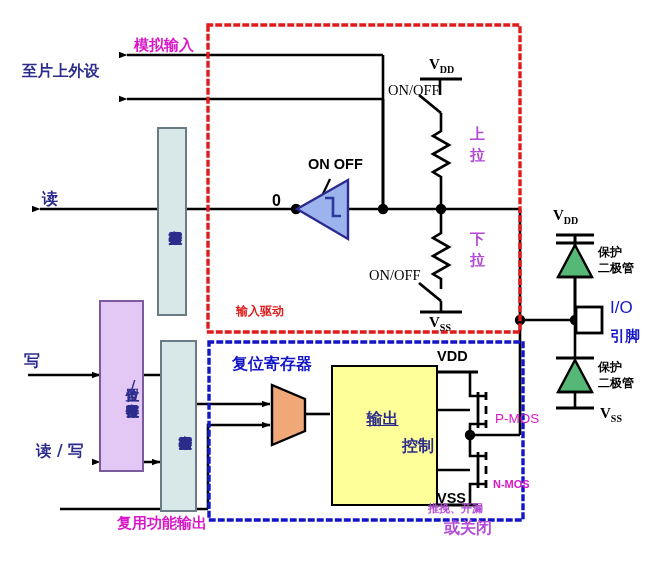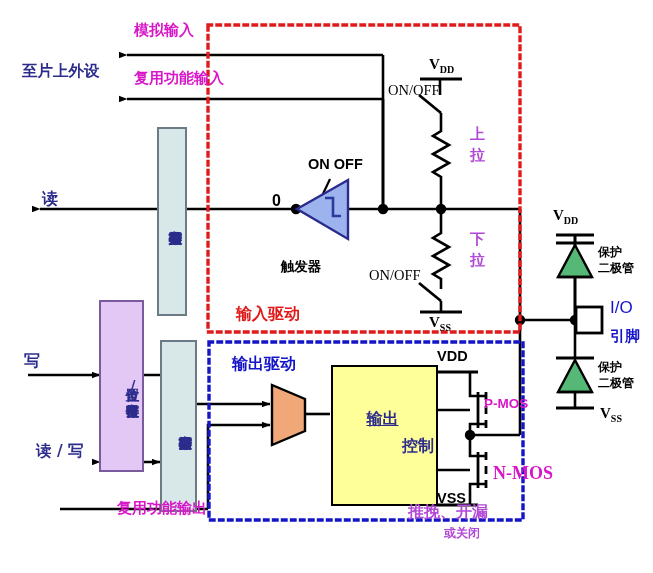--- a/index.html
+++ b/index.html
@@ -4,21 +4,21 @@
 <style>
   html,body{margin:0;padding:0;background:#ffffff;}
   body{width:653px;height:573px;overflow:hidden;
        font-family:"Liberation Sans","DejaVu Sans",sans-serif;}
   #stage{position:relative;width:653px;height:573px;background:#fff;}
   svg.layer{position:absolute;left:0;top:0;width:653px;height:573px;}
   .lbl{position:absolute;white-space:nowrap;line-height:1.15;}
   .cn{font-family:"DejaVu Sans","Liberation Sans",sans-serif;font-weight:bold;}
   .serif{font-family:"Liberation Serif","DejaVu Serif",serif;}
   .navy{color:#2c2c8c;}
-  .mag{color:#d817c8;}
+  .mag{color:#d817c8;margin-top:15px;}
   .red{color:#e01b1b;}
   .blue{color:#1515c8;}
   .blk{color:#000;}
   .vio{color:#b34ad6;}
   .ctr{text-align:center;}
   .vert{writing-mode:vertical-rl;text-orientation:upright;}
 </style>
 </head>
 <body>
 
@@ -167,31 +167,29 @@
 
   <div style="position:absolute;left:331px;top:365px;width:103px;height:137px;
               background:#ffff99;border:2.5px solid #000;"></div>
   <div class="lbl cn navy ctr" style="left:331px;top:410px;width:103px;font-size:16px;text-decoration:underline;">输出</div>
   <div class="lbl cn navy ctr" style="left:331px;top:437px;width:103px;font-size:16px;text-align:right;">控制</div>
 
   <div class="lbl cn mag" style="left:134px;top:22px;font-size:15px;">模拟输入</div>
 
   <div class="lbl cn navy" style="left:22px;top:63px;font-size:15.5px;">至片上外设</div>
 
-  <div class="lbl cn mag" style="left:134px;top:70px;font-size:15px;">复用功能输入</div>
 
   <div class="lbl cn navy" style="left:42px;top:190px;font-size:16px;">读</div>
 
   <div class="lbl blk" style="left:272px;top:192px;font-size:16px;font-weight:bold;">0</div>
 
   <div class="lbl blk" style="left:308px;top:156px;font-size:14.5px;font-weight:bold;">ON OFF</div>
 
-  <div class="lbl cn blk ctr" style="left:241px;top:259px;width:120px;font-size:13.5px;">触发器</div>
-
-  <div class="lbl cn red" style="left:236px;top:305px;font-size:16px;">输入驱动</div>
+
+  <div class="lbl cn red" style="left:236px;top:305px;font-size:12px;">输入驱动</div>
 
   <div class="lbl serif blk" style="left:429px;top:56px;font-size:15px;font-weight:bold;">V<sub style="font-size:10px;">DD</sub></div>
 
   <div class="lbl serif blk" style="left:388px;top:82px;font-size:14.5px;">ON/OFF</div>
 
   <div class="lbl cn vio" style="left:470px;top:126px;font-size:15px;">上</div>
   <div class="lbl cn vio" style="left:470px;top:147px;font-size:15px;">拉</div>
 
   <div class="lbl cn vio" style="left:470px;top:231px;font-size:15px;">下</div>
   <div class="lbl cn vio" style="left:470px;top:252px;font-size:15px;">拉</div>
@@ -213,28 +211,28 @@
   <div class="lbl blue" style="left:610px;top:298px;font-size:17px;font-weight:normal;">I/O</div>
   <div class="lbl cn blue" style="left:610px;top:328px;font-size:15px;">引脚</div>
 
   <div class="lbl cn navy" style="left:24px;top:352px;font-size:16px;">写</div>
 
   <div class="lbl cn navy" style="left:36px;top:443px;font-size:15.5px;">读 / 写</div>
 
 
   <div class="lbl cn mag" style="left:117px;top:500px;font-size:15px;">复用功能输出</div>
 
-  <div class="lbl cn blue" style="left:232px;top:355px;font-size:16px;">输出驱动</div>
+  <div class="lbl cn blue" style="left:232px;top:355px;font-size:16px;">复位寄存器</div>
 
   <div class="lbl blk" style="left:437px;top:348px;font-size:14.5px;font-weight:bold;
               font-family:'Liberation Sans',sans-serif;">VDD</div>
 
   <div class="lbl blk" style="left:437px;top:490px;font-size:14.5px;font-weight:bold;
               font-family:'Liberation Sans',sans-serif;">VSS</div>
 
-  <div class="lbl mag" style="left:484px;top:396px;font-size:13.5px;font-weight:bold;">P-MOS</div>
-
-  <div class="lbl mag" style="left:493px;top:463px;font-size:18px;font-weight:bold;font-family:Liberation Serif, serif;">N-MOS</div>
-
-  <div class="lbl cn vio" style="left:408px;top:503px;font-size:16px;">推挽、开漏</div>
-  <div class="lbl cn vio" style="left:444px;top:519px;font-size:12px;margin-top:8px;">或关闭</div>
+  <div class="lbl mag" style="left:495px;top:396px;font-size:13.5px;font-weight:normal;">P-MOS</div>
+
+  <div class="lbl mag" style="left:493px;top:463px;font-size:11px;font-weight:bold;">N-MOS</div>
+
+  <div class="lbl cn vio" style="left:428px;top:503px;font-size:11px;">推挽、开漏</div>
+  <div class="lbl cn vio" style="left:444px;top:519px;font-size:16px;">或关闭</div>
 
 </div>
 
 </body></html>

